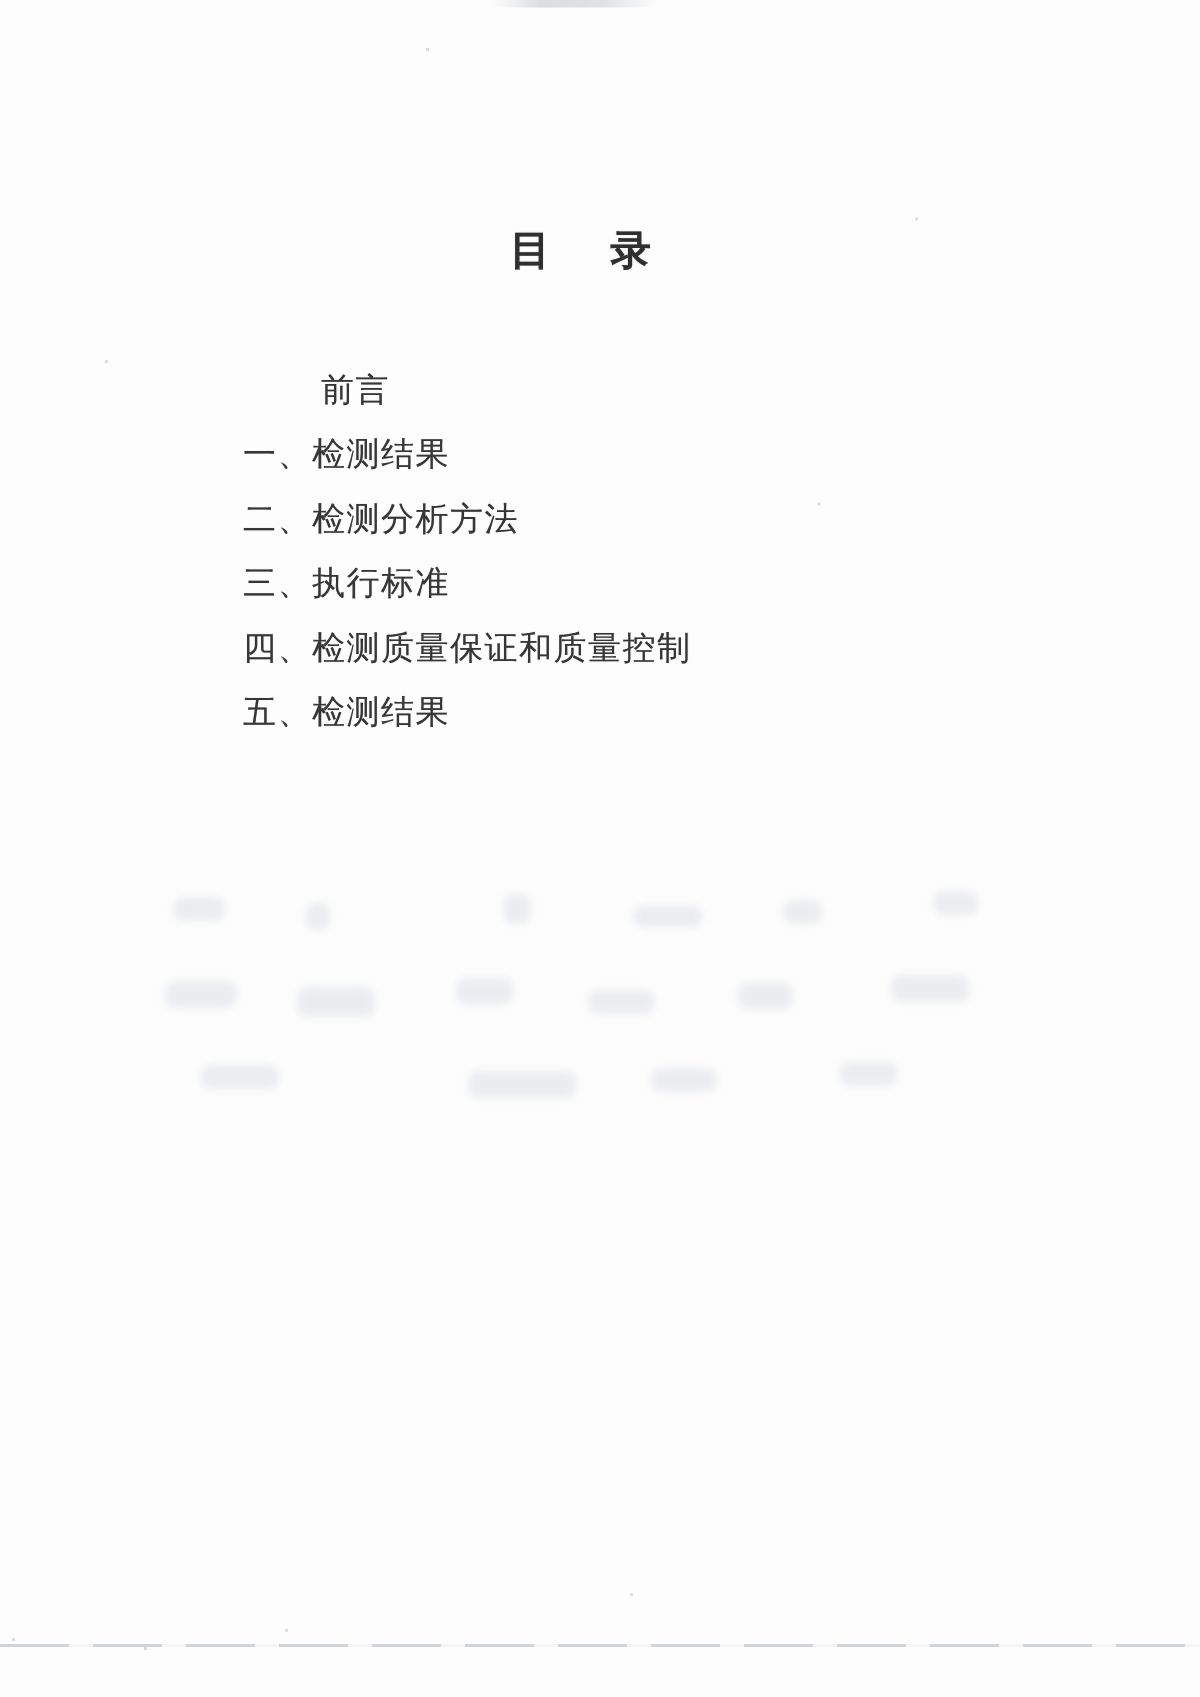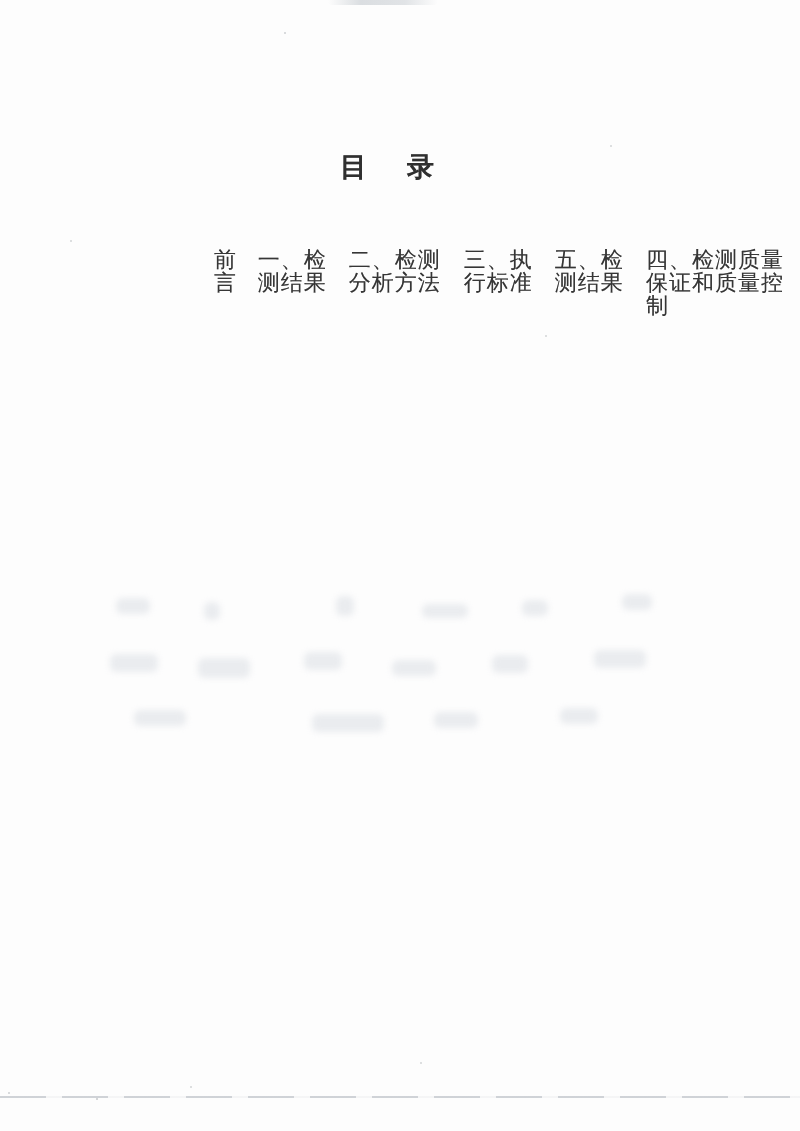--- a/index.html
+++ b/index.html
@@ -41,21 +41,21 @@
     color: #2f2f2f;
     text-shadow: 0 0 0.6px rgba(40,40,40,0.5);
   }
 
   
   .toc {
     position: absolute;
     top: 248px;
     left: 162px;
     display: flex;
-    flex-direction: row;
+    flex-direction: column;
     gap: 20px;
     font-size: 22px;
     line-height: 23px;
     color: #363636;
     text-shadow: 0 0 0.5px rgba(50,50,50,0.45);
     letter-spacing: 1px;
   }
   .toc .preface {
     margin-left: 52px;
   }
@@ -127,22 +127,22 @@
   <div class="doc-title">
     <span>目</span>
     <span>录</span>
   </div>
 
   <div class="toc">
     <div class="preface">前言</div>
     <div class="toc-line">一、检测结果</div>
     <div class="toc-line">二、检测分析方法</div>
     <div class="toc-line">三、执行标准</div>
+    <div class="toc-line">四、检测质量保证和质量控制</div>
     <div class="toc-line">五、检测结果</div>
-    <div class="toc-line">四、检测质量保证和质量控制</div>
   </div>
 
   <div class="bleed b1"></div>
   <div class="bleed b2"></div>
   <div class="bleed b3"></div>
   <div class="bleed b4"></div>
   <div class="bleed b5"></div>
   <div class="bleed b6"></div>
   <div class="bleed b7"></div>
   <div class="bleed b8"></div>

